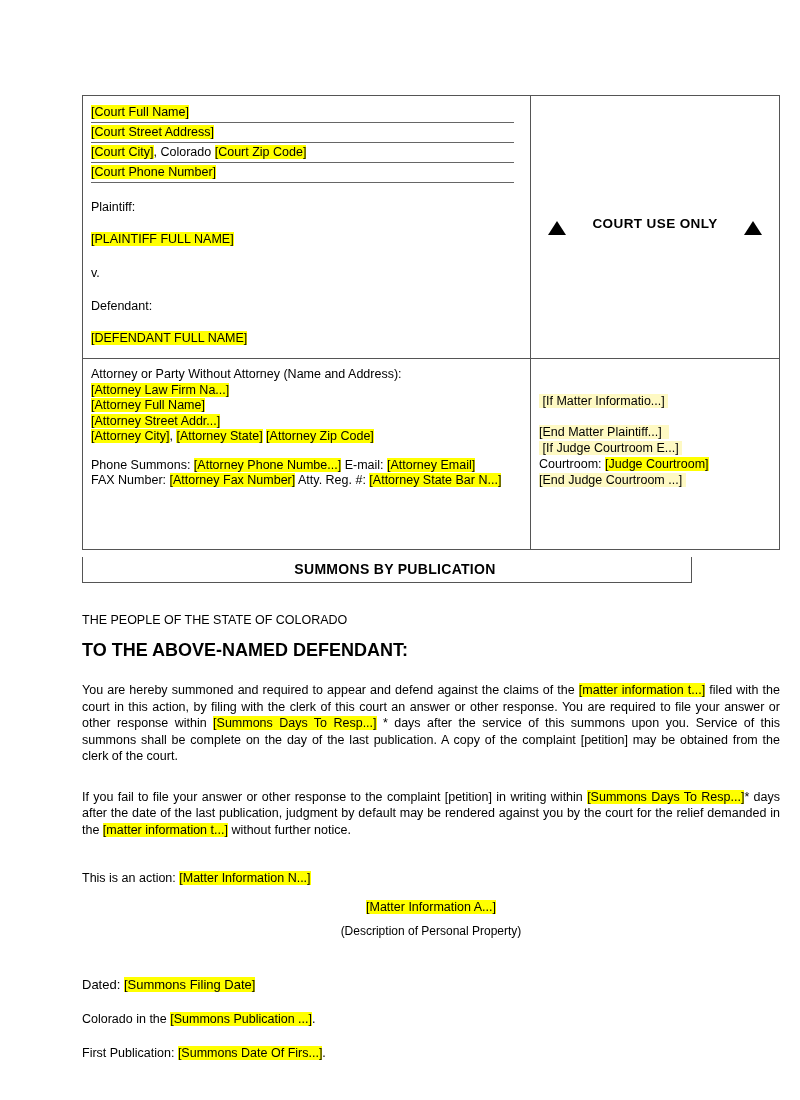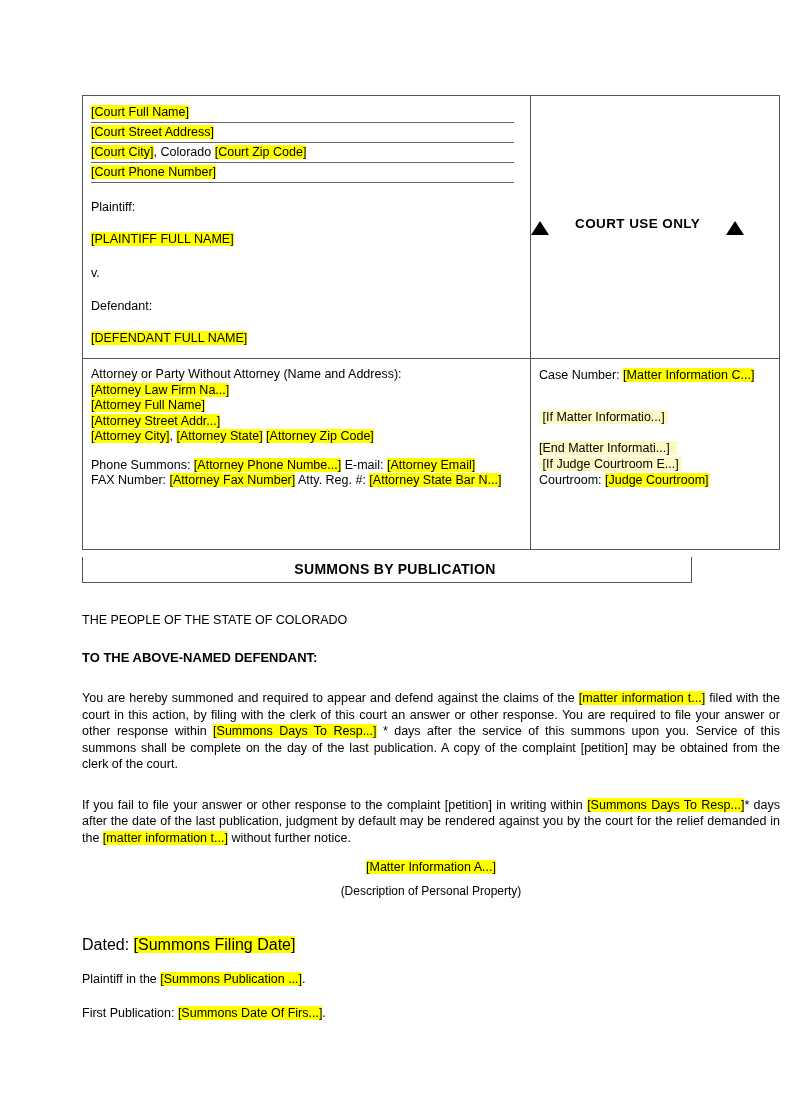--- a/index.html
+++ b/index.html
@@ -81,20 +81,21 @@
     margin-top: 17px;
   }
 
   
   .cuo-wrap {
     position: absolute;
     left: 0; right: 0;
     top: 120px;
     display: flex;
     align-items: center;
+    justify-content: center;
     gap: 26px;
   }
   .cuo-text {
     font-size: 13.5px;
     font-weight: bold;
     letter-spacing: 0.4px;
     white-space: nowrap;
   }
   .tri {
     width: 0; height: 0;
@@ -143,24 +144,24 @@
     left: 82px;
     top: 608px;
     width: 698px;
   }
   .people-line {
     font-size: 12.5px;
     line-height: 16px;
     margin-top: 4px;
   }
   .to-defendant {
-    font-size: 13px;
+    font-size: 18px;
     font-weight: bold;
     line-height: 16px;
-    margin-top: 22px;
+    margin-top: 14px;
   }
   .para {
     font-size: 12.5px;
     line-height: 16.5px;
     text-align: justify;
     margin-top: 24px;
   }
   .action-line {
     font-size: 12.5px;
     line-height: 16px;
@@ -172,21 +173,21 @@
     line-height: 16px;
     margin-top: 13px;
   }
   .prop-caption {
     text-align: center;
     font-size: 12px;
     line-height: 16px;
     margin-top: 8px;
   }
   .dated-line {
-    font-size: 16px;
+    font-size: 13px;
     line-height: 16px;
     margin-top: 38px;
   }
   .pub-line {
     font-size: 12.5px;
     line-height: 16px;
     margin-top: 18px;
   }
 
   
@@ -262,40 +263,40 @@
 
         <div class="attn-line">
           <span>Phone Summons: </span><span class="hl">[Attorney Phone Numbe...]</span><span> E-mail: </span><span class="hl">[Attorney Email]</span>
         </div>
         <div class="attn-line">
           <span>FAX Number: </span><span class="hl">[Attorney Fax Number]</span><span> Atty. Reg. #: </span><span class="hl">[Attorney State Bar N...]</span>
         </div>
       </div>
 
       <div class="cell-right case">
-        <div class="case-line">
-          <span>Case Number: </span><span class="hl">[Matter Information C...]</span>
-        </div>
 
         <div class="case-gap-lg"></div>
 
         <div class="case-line">
           <span class="gray">&nbsp;<span>[If Matter Informatio...]</span>&nbsp;</span>
         </div>
 
         <div class="case-gap-sm"></div>
 
         <div class="case-line">
-          <span class="gray">[End Matter Informati...]</span><span class="gray">&nbsp;&nbsp;</span>
+          <span class="gray">[End Matter Plaintiff...]</span><span class="gray">&nbsp;&nbsp;</span>
         </div>
         <div class="case-line">
           <span class="gray">&nbsp;<span>[If Judge Courtroom E...]</span>&nbsp;</span>
         </div>
         <div class="case-line">
           <span>Courtroom: </span><span class="hl">[Judge Courtroom]</span>
+        </div>
+        <div class="case-line">
+          <span class="gray">[End Judge Courtroom ...]</span><span class="gray">&nbsp;</span>
         </div>
       </div>
 
     </div>
   </div>
 
   <div class="title-row">SUMMONS BY PUBLICATION</div>
 
   <div class="body-area">
 
@@ -304,32 +305,35 @@
     <div class="to-defendant">TO THE ABOVE-NAMED DEFENDANT:</div>
 
     <div class="para">
       <span>You are hereby summoned and required to appear and defend against the claims of the </span><span class="hl">[matter information t...]</span><span> filed with the court in this action, by filing with the clerk of this court an answer or other response. You are required to file your answer or other response within </span><span class="hl">[Summons Days To Resp...]</span><span> * days after the service of this summons upon you.  Service of this summons shall be complete on the day of the last publication.  A copy of the complaint [petition] may be obtained from the clerk of the court.</span>
     </div>
 
     <div class="para">
       <span>If you fail to file your answer or other response to the complaint [petition] in writing within </span><span class="hl">[Summons Days To Resp...]</span><span>* days after the date of the last publication, judgment by default may be rendered against you by the court for the relief demanded in the </span><span class="hl">[matter information t...]</span><span> without further notice.</span>
     </div>
 
+    <div class="action-line">
+      <span>This is an action: </span><span class="hl">[Matter Information N...]</span>
+    </div>
 
     <div class="centered-prop">
       <span class="hl">[Matter Information A...]</span>
     </div>
     <div class="prop-caption">(Description of Personal Property)</div>
 
     <div class="dated-line">
       <span>Dated: </span><span class="hl">[Summons Filing Date]</span>
     </div>
 
     <div class="pub-line">
-      <span>Plaintiff in the </span><span class="hl">[Summons Publication ...]</span><span>.</span>
+      <span>Colorado in the </span><span class="hl">[Summons Publication ...]</span><span>.</span>
     </div>
 
     <div class="pub-line">
       <span>First Publication: </span><span class="hl">[Summons Date Of Firs...]</span><span>.</span>
     </div>
 
 
   </div>
 </div>
 

